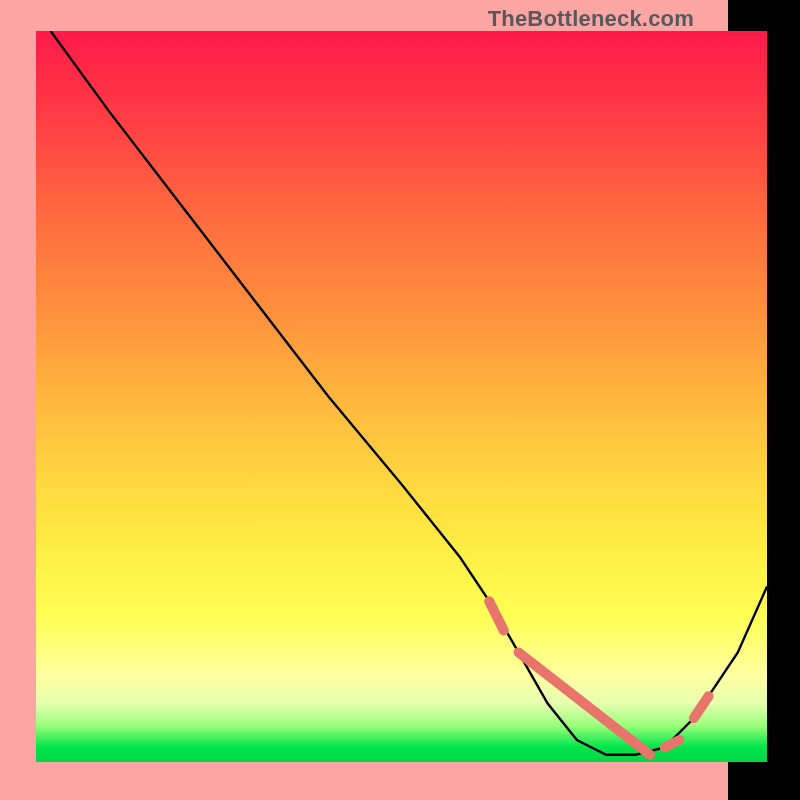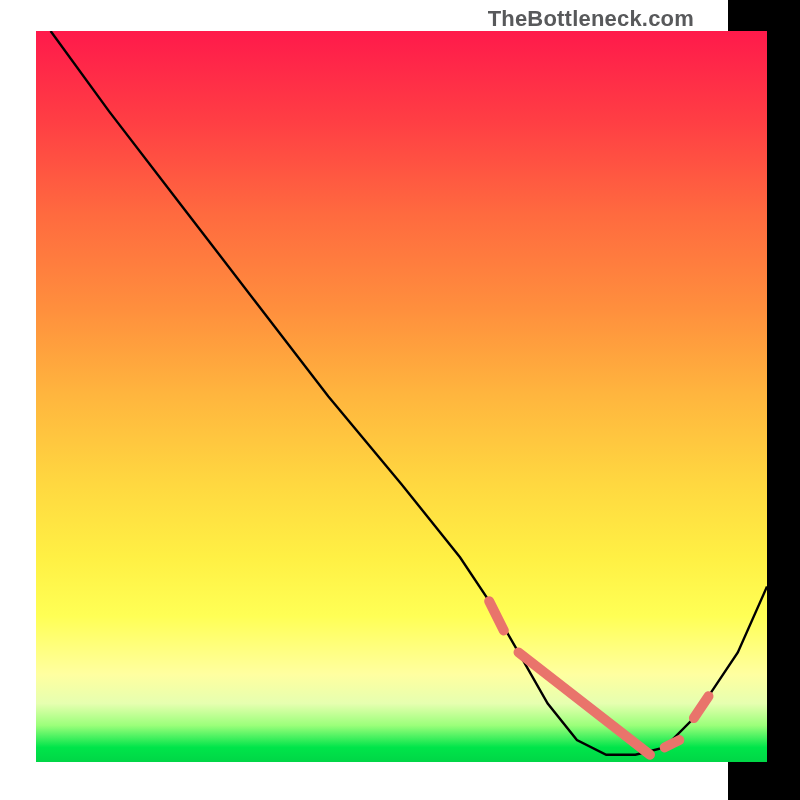--- a/index.html
+++ b/index.html
@@ -1,21 +1,21 @@
 <!DOCTYPE html>
 <html><head>
 <meta charset="utf-8">
 <style>
   * { margin: 0; padding: 0; box-sizing: border-box; }
   html, body { width: 800px; height: 800px; overflow: hidden; background: #000; }
   .frame {
     position: relative;
     width: 728px;
     height: 800px;
-    background: #ffffff;
+    background: #fca5a5;
   }
   .plot-area {
     position: absolute;
     left: 36px;
     top: 31px;
     width: 731px;
     height: 731px;
     
     background: linear-gradient(
       to bottom,

